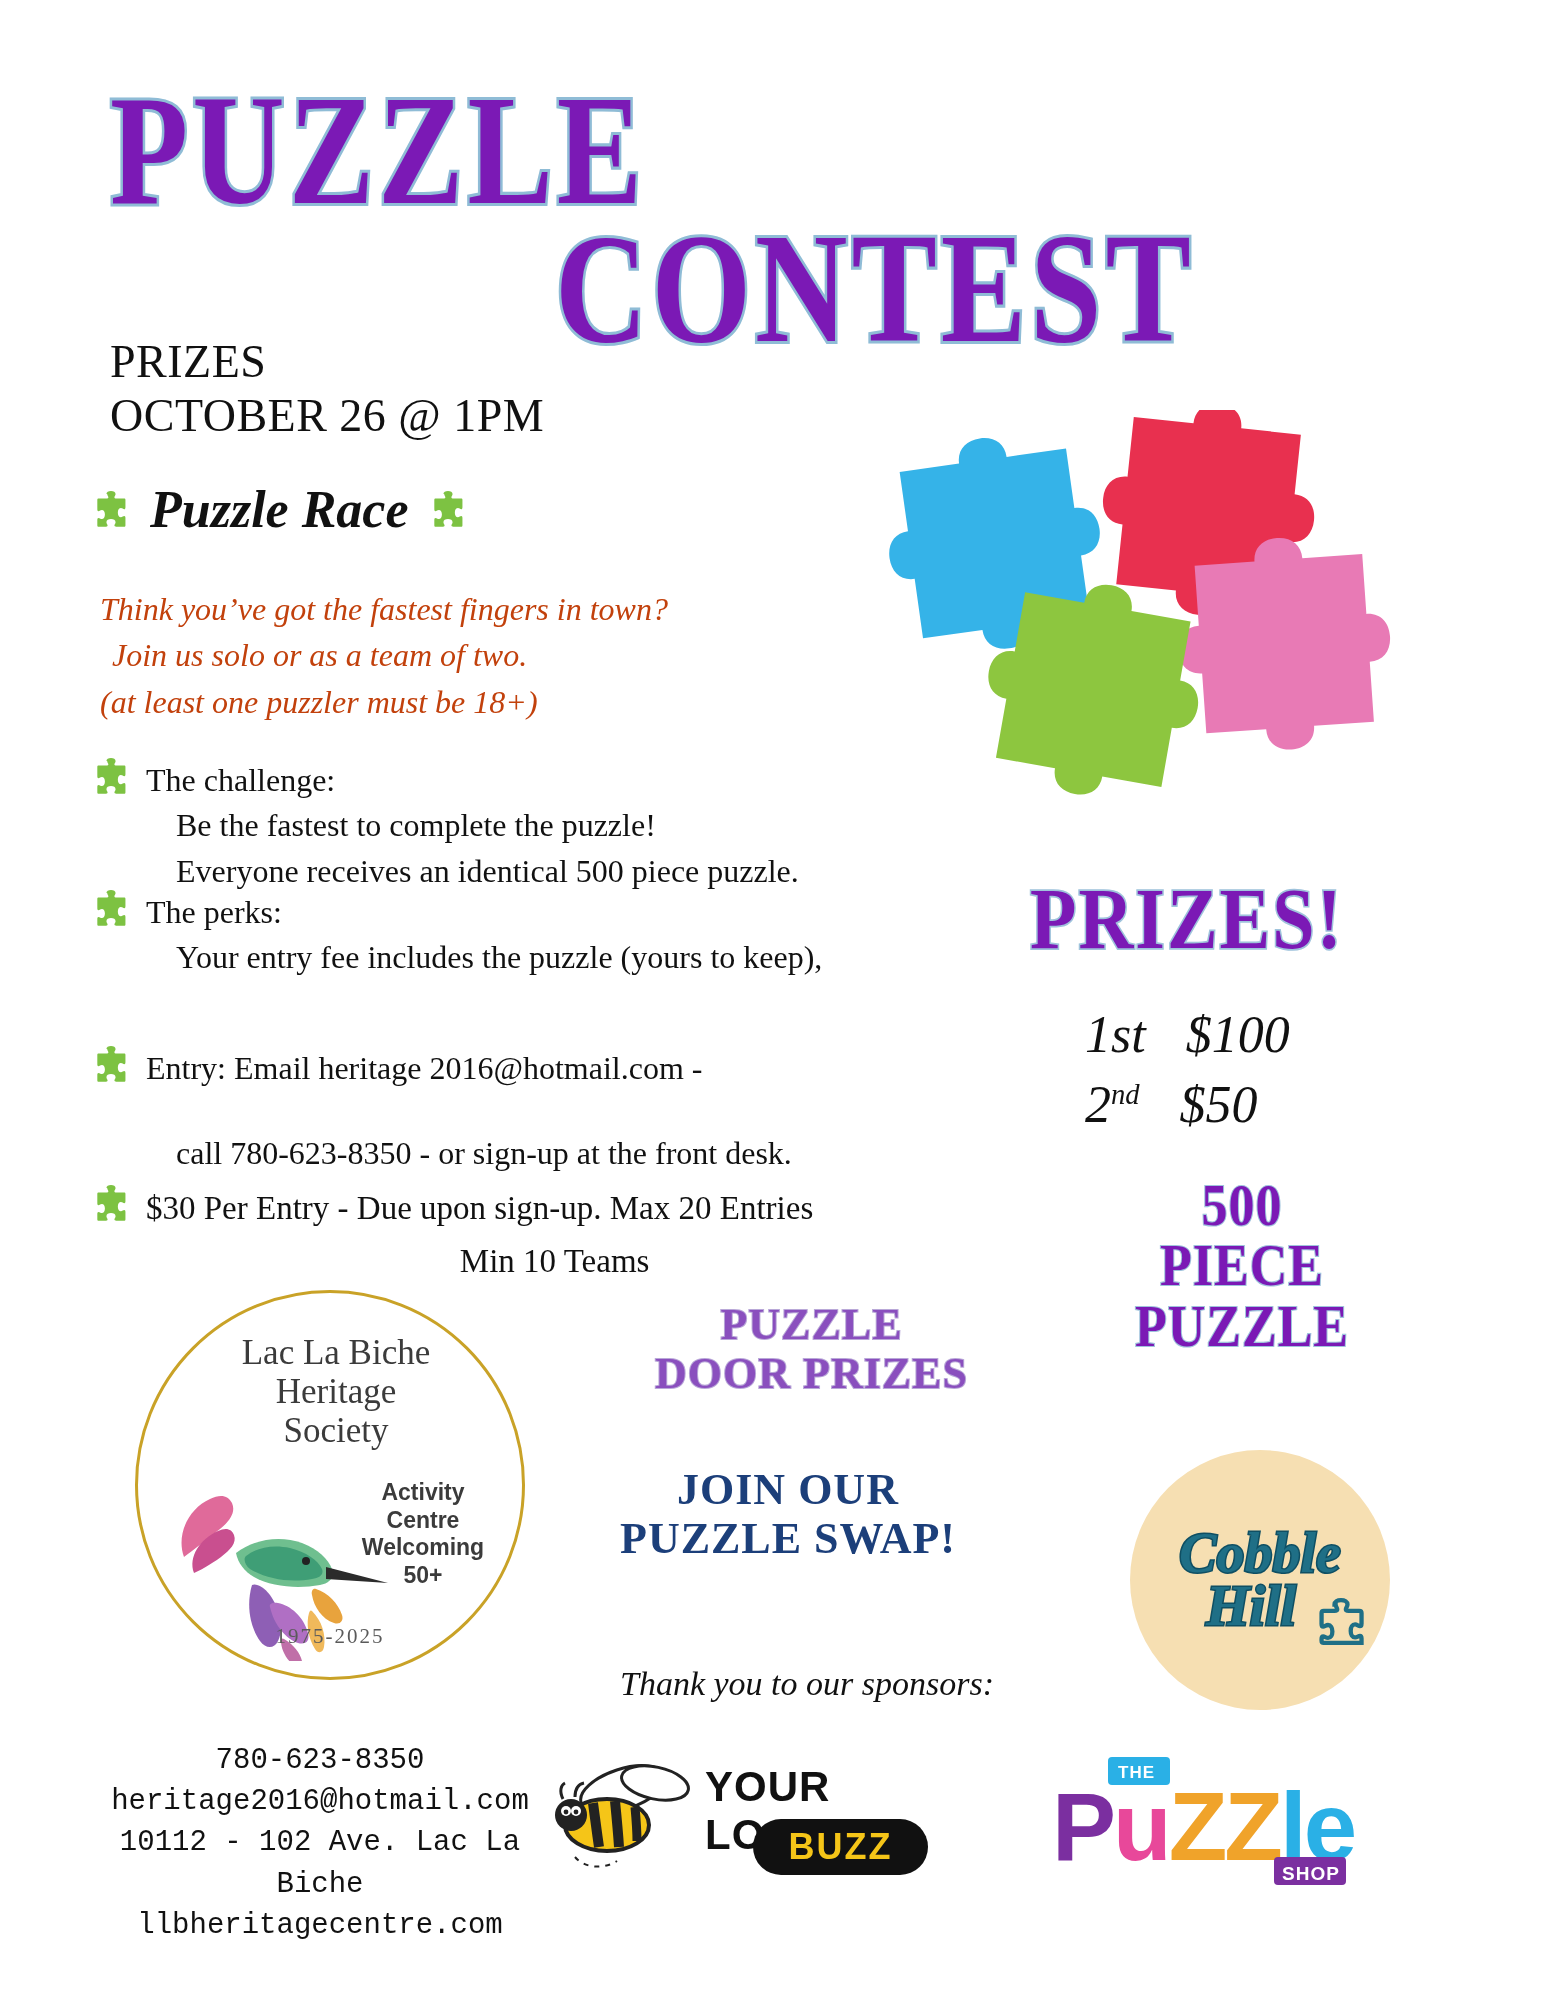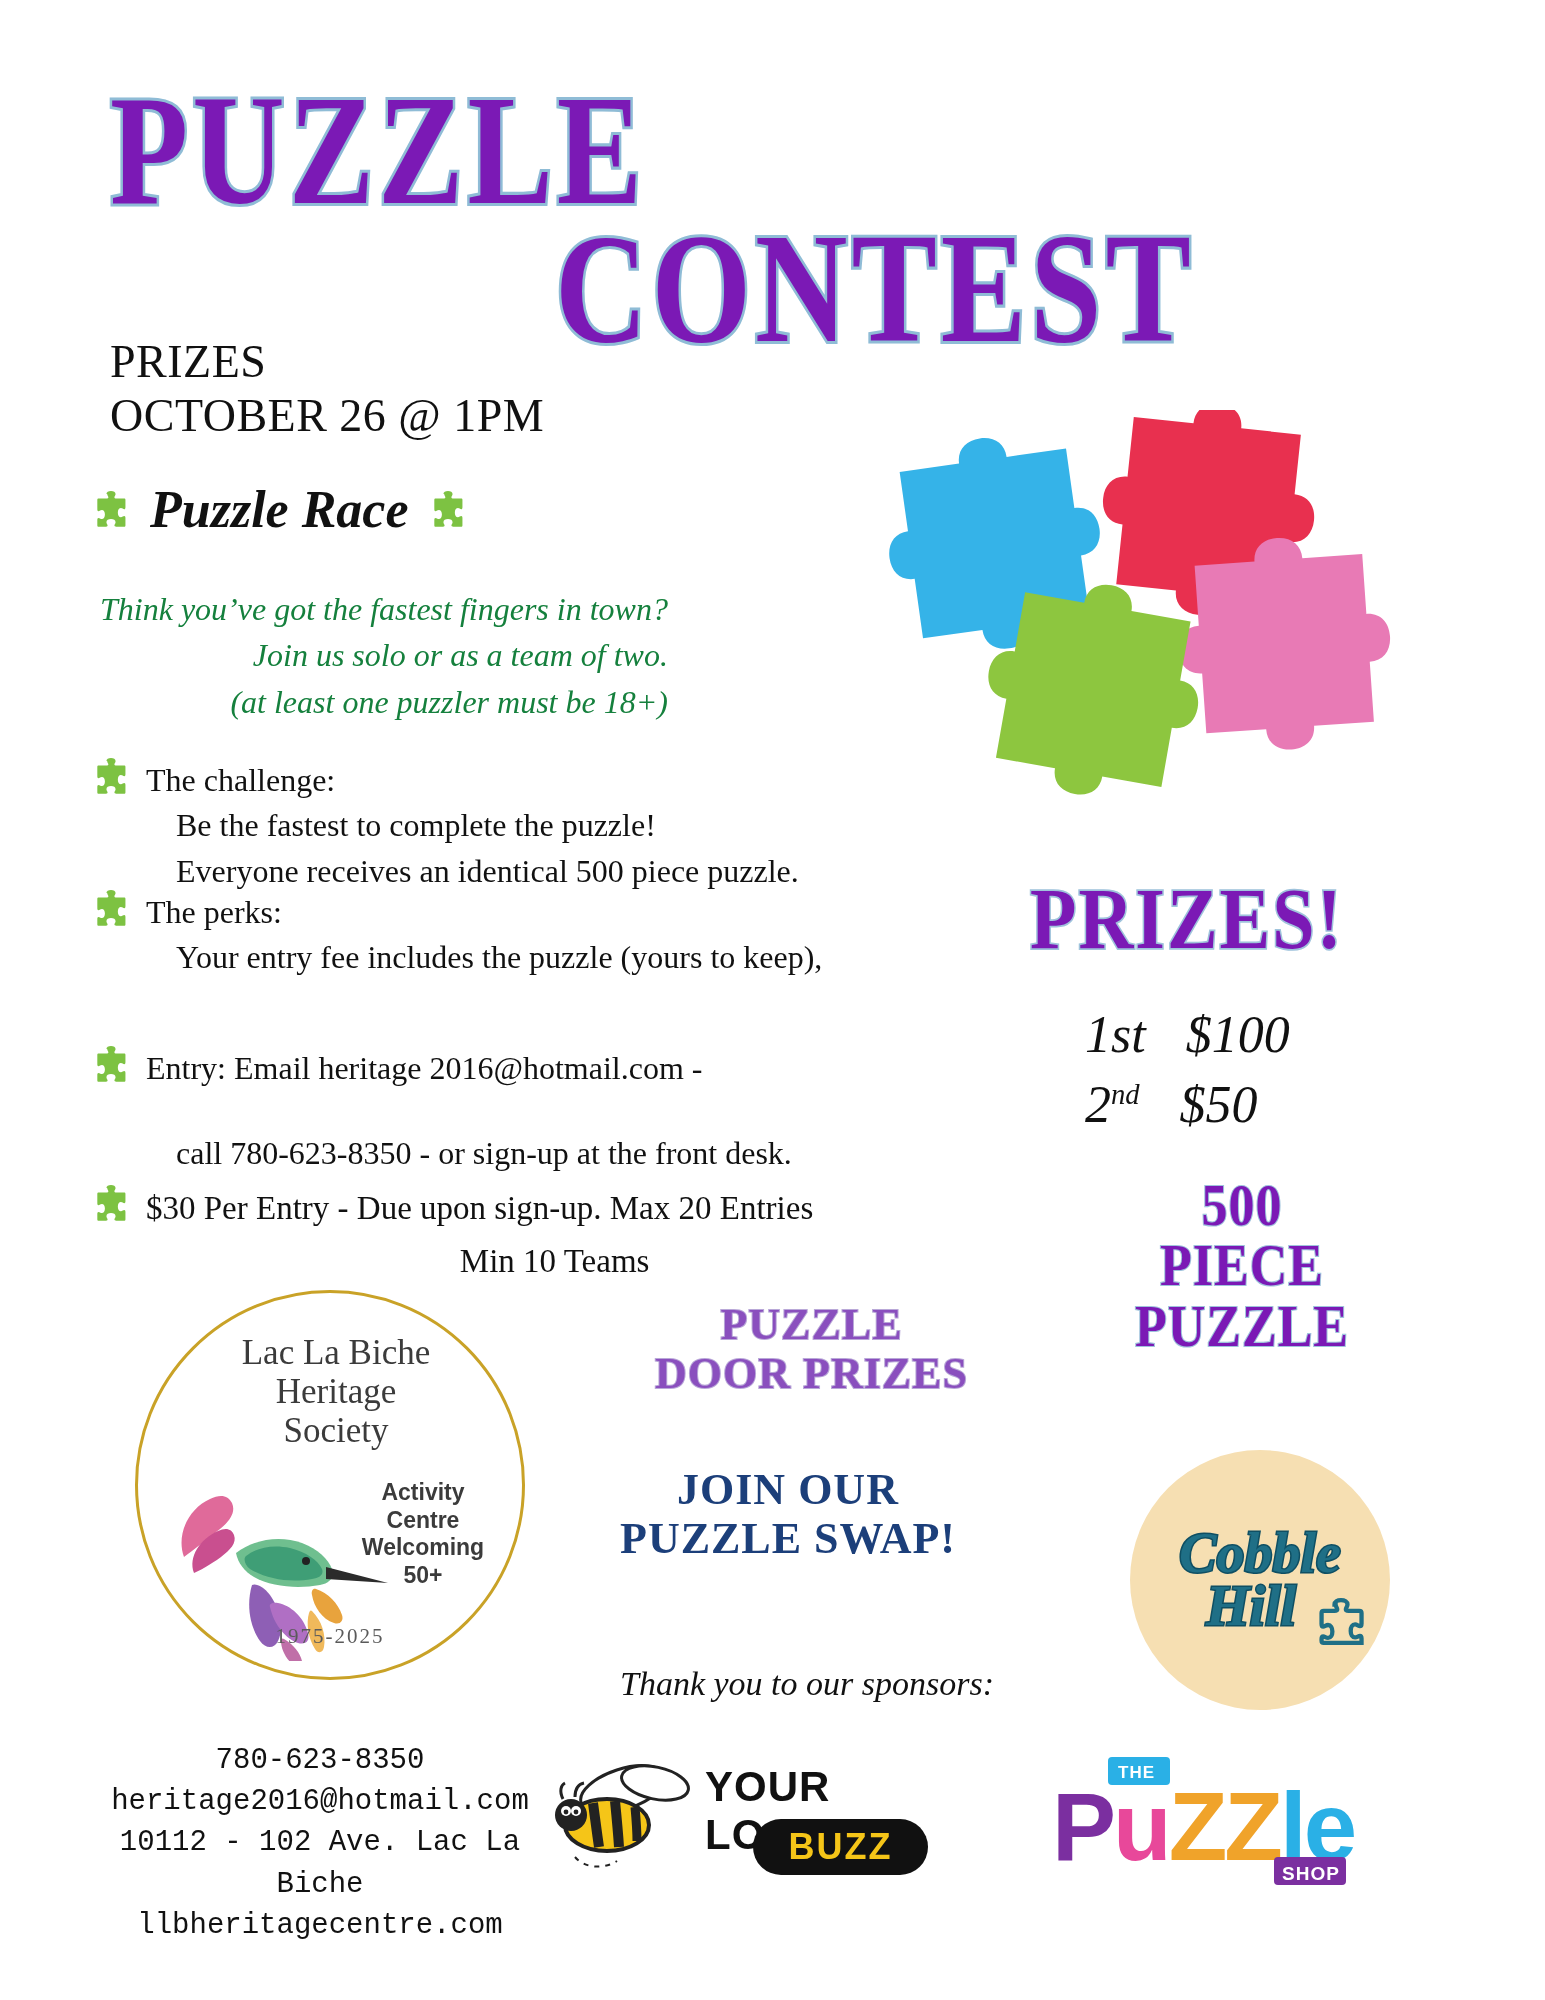--- a/index.html
+++ b/index.html
@@ -41,21 +41,21 @@
     display:flex; align-items:center; gap:20px;
   }
   .race-text {
     font-family:"Liberation Serif", serif;
     font-style:italic; font-weight:bold;
     font-size:52px; color:#111;
   }
   .intro {
     position:absolute; left:100px; top:586px;
     font-family:"Liberation Serif", serif;
-    font-style:italic; font-size:32px; color:#15803d; line-height:1.45;text-align:right;
+    font-style:italic; font-size:32px; color:#c2410c; line-height:1.45;
   }
   .intro div:nth-child(2) { padding-left:12px; }
 
   .bullet { position:absolute; display:flex; align-items:flex-start; gap:16px; }
   .bullet .body {
     font-family:"Liberation Serif", serif;
     font-size:32px; color:#111; line-height:1.42;
   }
   .bullet .body .sub { padding-left:30px; display:block; }
   .b1 { left:92px; top:758px; }

